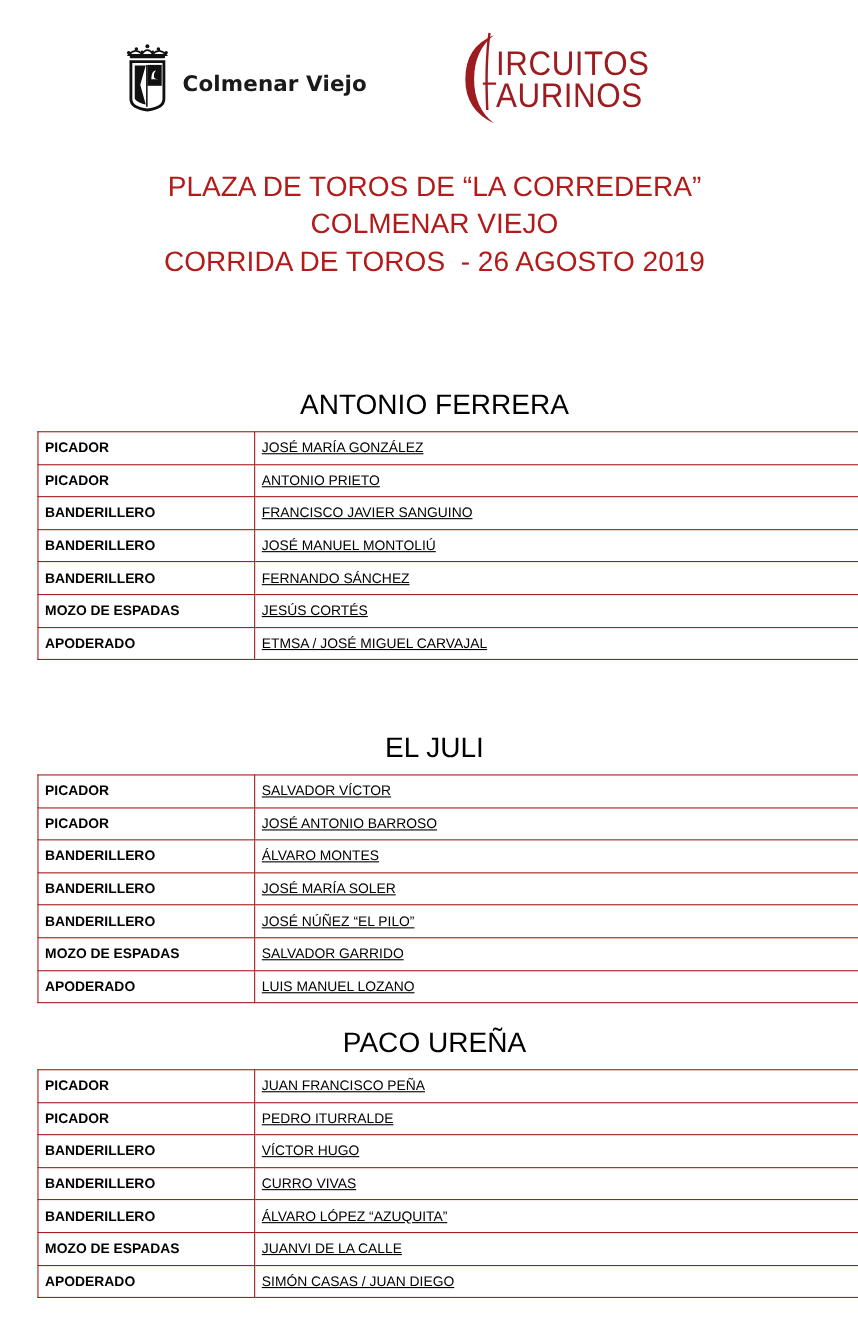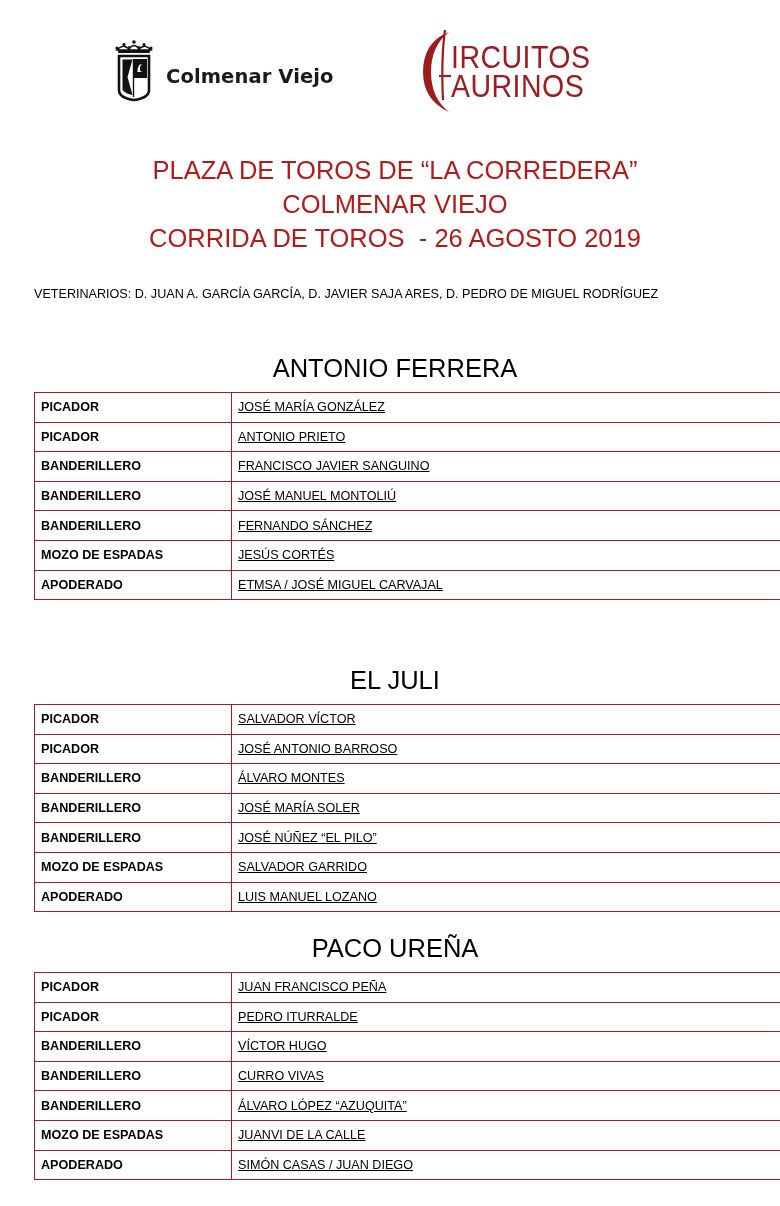--- a/index.html
+++ b/index.html
@@ -166,21 +166,20 @@
   <div class="line2">AURINOS</div>
 </div>
 
 <div class="title-block">
   <div>PLAZA DE TOROS DE “LA CORREDERA”</div>
   <div>COLMENAR VIEJO</div>
   <div>CORRIDA DE TOROS  - 26 AGOSTO 2019</div>
 </div>
 
 <div class="officials">
-  <div>VETERINARIOS: D. JUAN A. GARCÍA GARCÍA, D. JAVIER SAJA ARES, D. PEDRO DE MIGUEL RODRÍGUEZ</div>
 </div>
 
 <div class="matador-name" style="top:353px;">ANTONIO FERRERA</div>
 <table class="cuadrilla" style="top:392px;">
   <tbody>
     <tr>
       <td class="role">PICADOR</td>
       <td class="person">JOSÉ MARÍA GONZÁLEZ</td>
     </tr>
     <tr>

